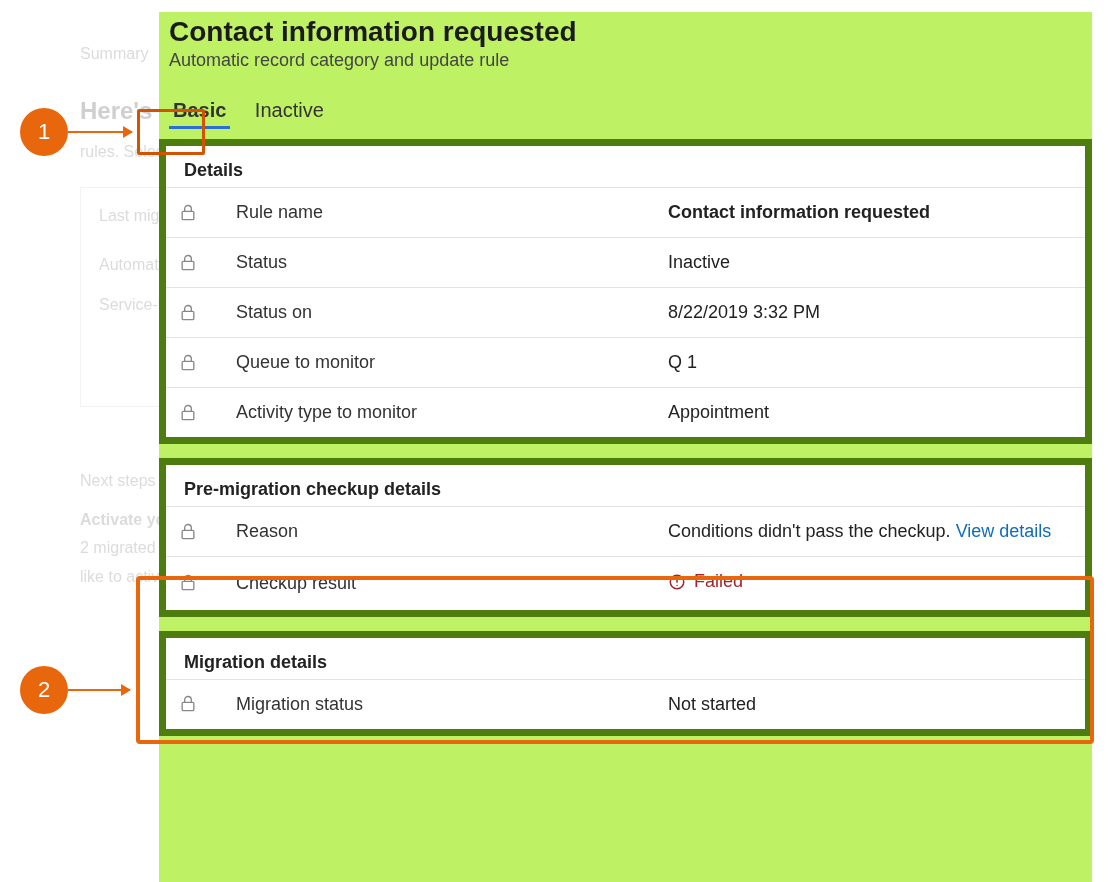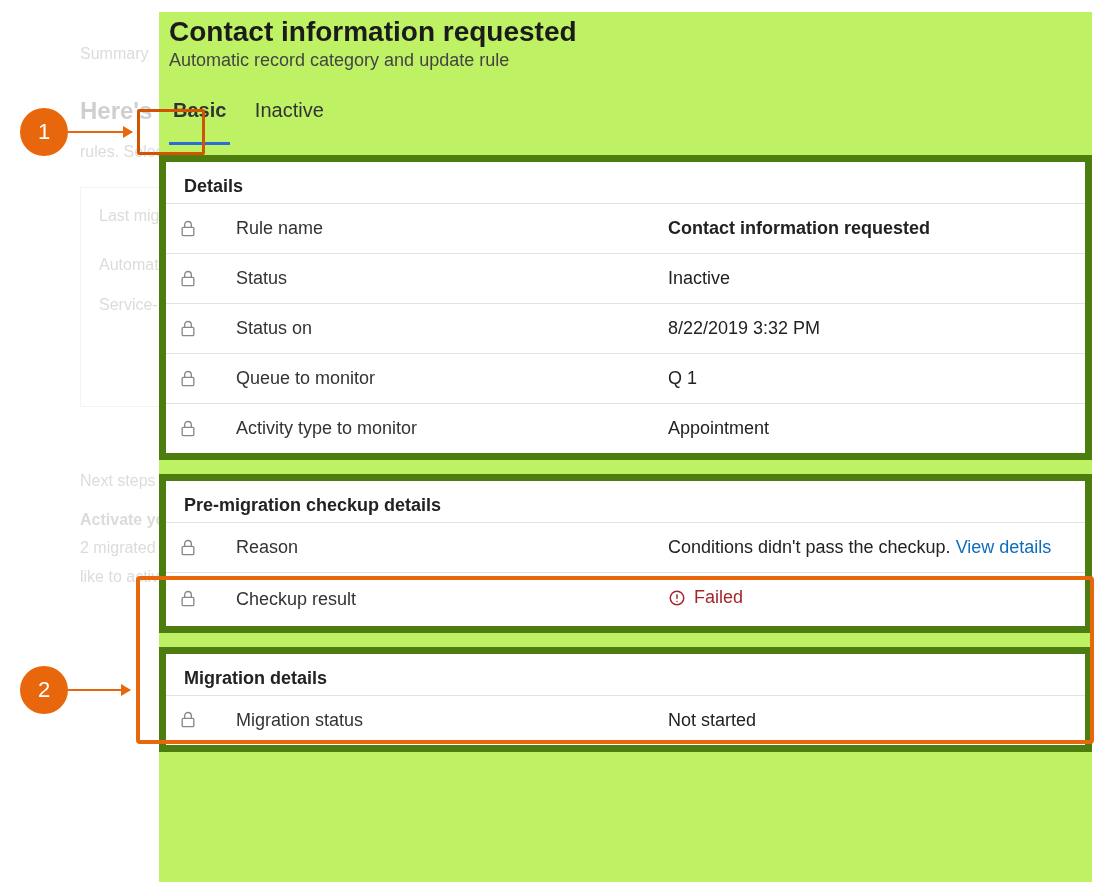--- a/index.html
+++ b/index.html
@@ -46,21 +46,21 @@
     font-size: 18px;
     color: #444;
     margin: 0 0 22px 10px;
   }
   .tabs {
     margin: 16px 0 8px 10px;
   }
   .tab {
     display: inline-block;
     font-size: 20px;
-    padding: 6px 4px 20px 4px;
+    padding: 6px 4px 4px 4px;
     margin-right: 16px;
     color: #333;
     cursor: pointer;
   }
   .tab.active {
     font-weight: 700;
     border-bottom: 3px solid #2b6cd6;
   }
   .tabs-highlight {
     position: absolute;

